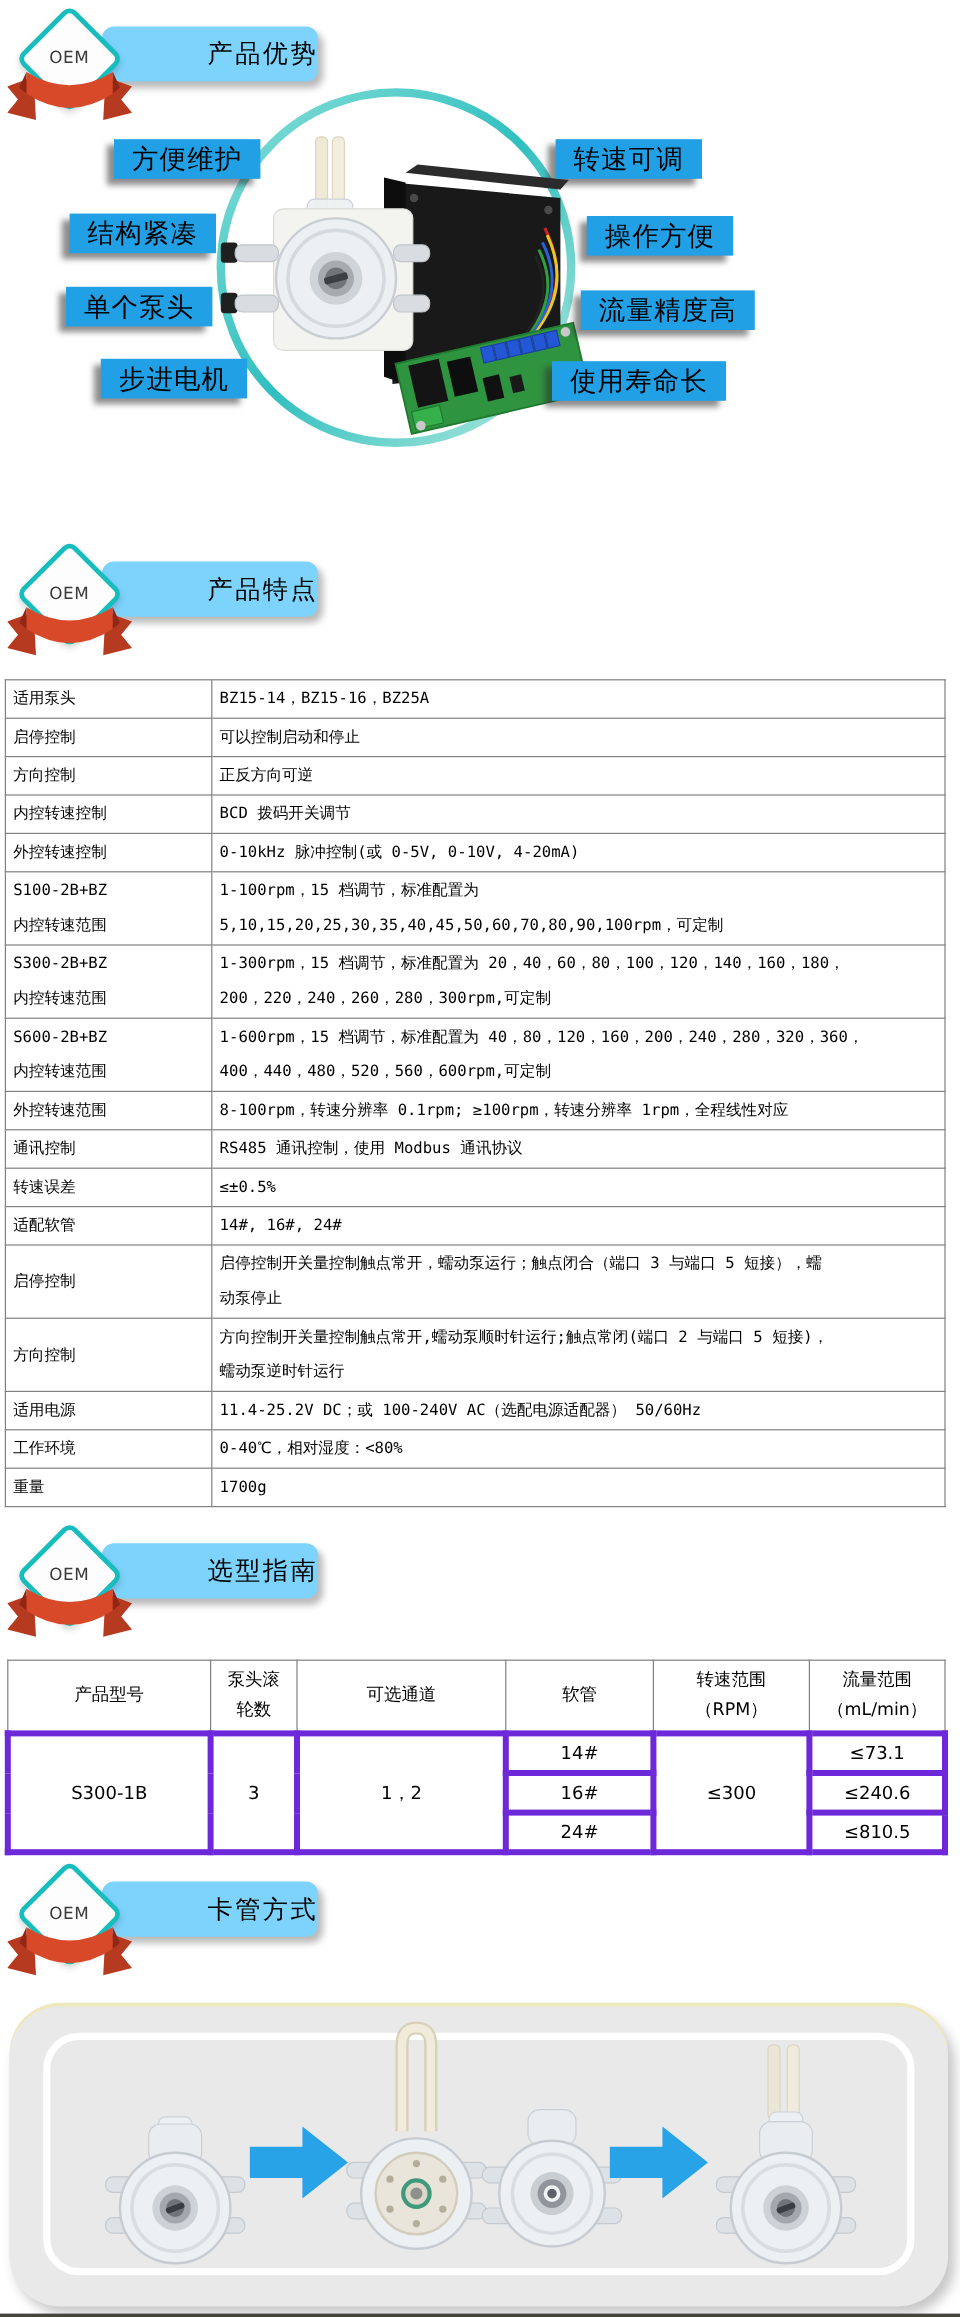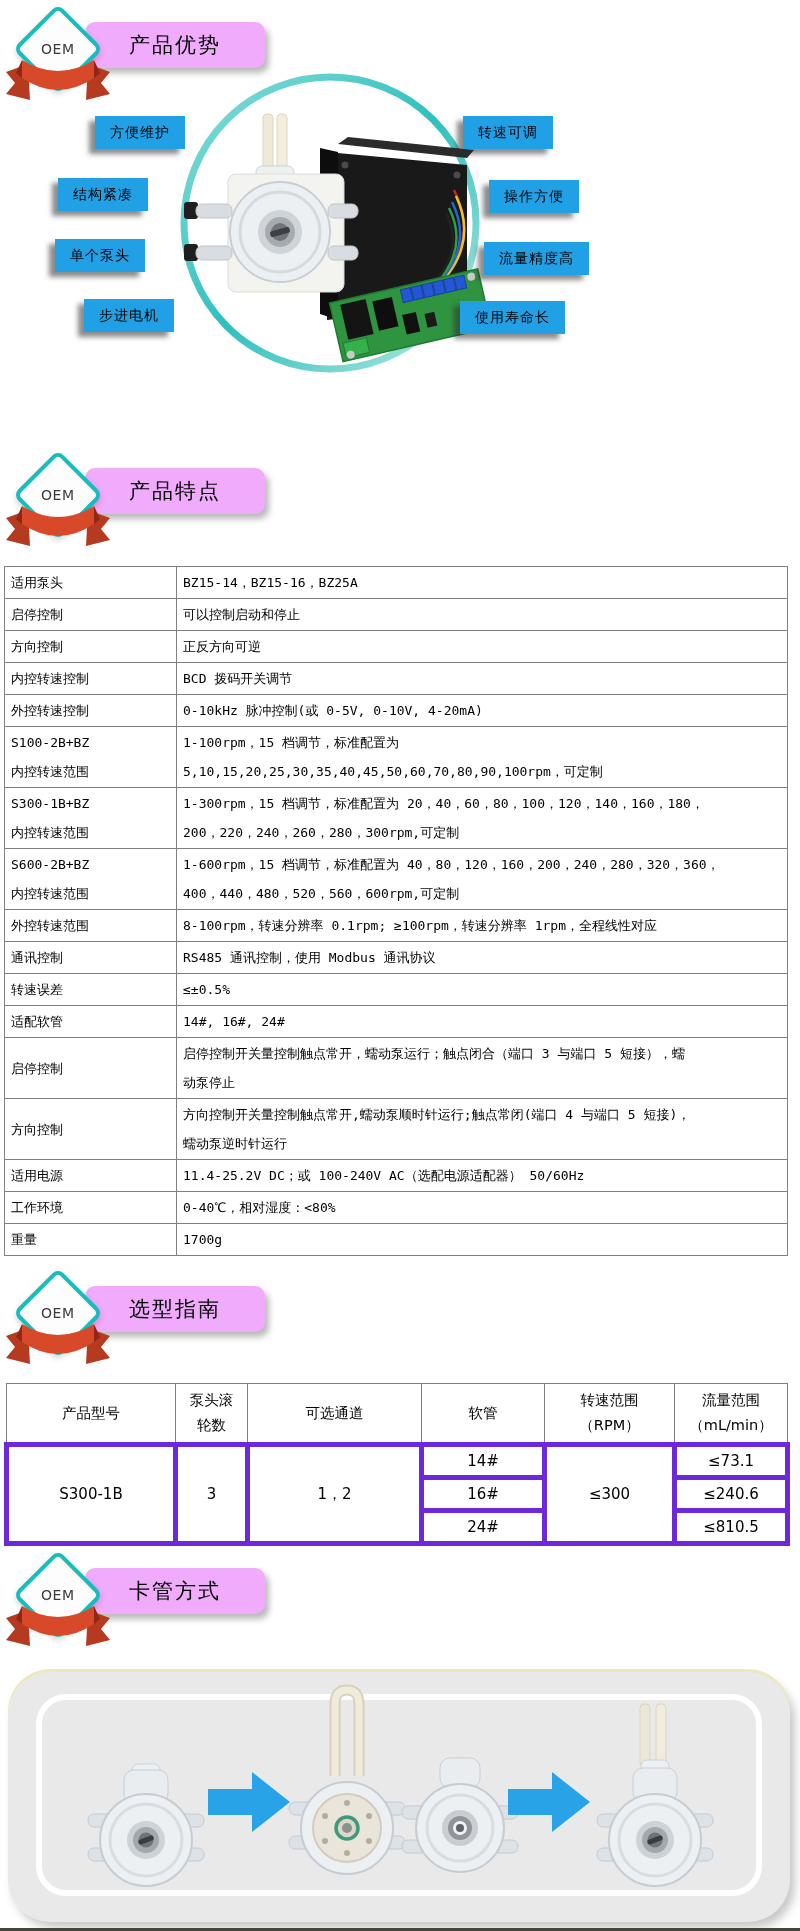--- a/index.html
+++ b/index.html
@@ -3,34 +3,34 @@
 <meta charset="utf-8">
 <style>
   * { margin:0; padding:0; box-sizing:border-box; }
   html,body { background:#fff; }
   .page { position:relative; width:800px; height:1931px; background:#ffffff; overflow:hidden;
           font-family:"DejaVu Sans","Liberation Sans",sans-serif; color:#000; }
 
   
   .sec-header { position:absolute; left:0; width:300px; height:110px; }
   .banner { position:absolute; left:85px; top:10px; width:180px; height:46px;
-            background:#f0abfc; border-radius:10px; box-shadow:4px 5px 6px rgba(0,0,0,0.28);
-            display:flex; align-items:center; justify-content:center; z-index:1; }
+            background:#7dd3fc; border-radius:10px; box-shadow:4px 5px 6px rgba(0,0,0,0.28);
+            display:flex; align-items:center; justify-content:flex-end; z-index:1; }
   .banner span { font-size:21px; letter-spacing:2px; color:#000; }
   .diamond { position:absolute; left:26px; top:5px; width:64px; height:64px;
              background:#fdfdfd; border:4px solid #17bdbd; border-radius:8px;
              transform:rotate(45deg); display:flex; align-items:center; justify-content:center;
              box-shadow:2px 2px 6px rgba(0,0,0,0.18); z-index:2; }
   .diamond span { transform:rotate(-45deg); font-size:14px; color:#3a3a3a; letter-spacing:.5px; }
   .ribbon { position:absolute; left:6px; top:46px; z-index:3; }
 
   
   .circle-photo { position:absolute; left:162px; top:62px; z-index:0; }
   .feat { position:absolute; display:inline-flex; align-items:center; justify-content:center;
-          height:33px; padding:0 15px; background:#22a0e6; color:#000; font-size:14px;
+          height:33px; padding:0 15px; background:#22a0e6; color:#000; font-size:22px;
           letter-spacing:1px; box-shadow:-6px 5px 5px rgba(45,45,45,0.55); z-index:4; }
 
   
   .spec-table { position:absolute; left:4px; top:566px; width:784px; border-collapse:collapse;
                 font-family:"DejaVu Sans Mono","Liberation Mono",monospace; font-size:13px; color:#000; }
   .spec-table td { border:1px solid #808080; line-height:29px; padding:1px 6px;
                    white-space:pre-line; vertical-align:middle; }
   .spec-table td.lbl { width:172px; }
 
   
@@ -180,21 +180,21 @@
           <td class="lbl">外控转速控制</td>
           <td>0-10kHz 脉冲控制(或 0-5V, 0-10V, 4-20mA)</td>
         </tr>
     <tr>
           <td class="lbl">S100-2B+BZ
 内控转速范围</td>
           <td>1-100rpm，15 档调节，标准配置为
 5,10,15,20,25,30,35,40,45,50,60,70,80,90,100rpm，可定制</td>
         </tr>
     <tr>
-          <td class="lbl">S300-1B+BZ
+          <td class="lbl">S300-2B+BZ
 内控转速范围</td>
           <td>1-300rpm，15 档调节，标准配置为 20，40，60，80，100，120，140，160，180，
 200，220，240，260，280，300rpm,可定制</td>
         </tr>
     <tr>
           <td class="lbl">S600-2B+BZ
 内控转速范围</td>
           <td>1-600rpm，15 档调节，标准配置为 40，80，120，160，200，240，280，320，360，
 400，440，480，520，560，600rpm,可定制</td>
         </tr>
@@ -214,21 +214,21 @@
           <td class="lbl">适配软管</td>
           <td>14#, 16#, 24#</td>
         </tr>
     <tr>
           <td class="lbl">启停控制</td>
           <td>启停控制开关量控制触点常开，蠕动泵运行；触点闭合（端口 3 与端口 5 短接），蠕
 动泵停止</td>
         </tr>
     <tr>
           <td class="lbl">方向控制</td>
-          <td>方向控制开关量控制触点常开,蠕动泵顺时针运行;触点常闭(端口 4 与端口 5 短接)，
+          <td>方向控制开关量控制触点常开,蠕动泵顺时针运行;触点常闭(端口 2 与端口 5 短接)，
 蠕动泵逆时针运行</td>
         </tr>
     <tr>
           <td class="lbl">适用电源</td>
           <td>11.4-25.2V DC；或 100-240V AC（选配电源适配器）   50/60Hz</td>
         </tr>
     <tr>
           <td class="lbl">工作环境</td>
           <td>0-40℃，相对湿度：&lt;80%</td>
         </tr>

